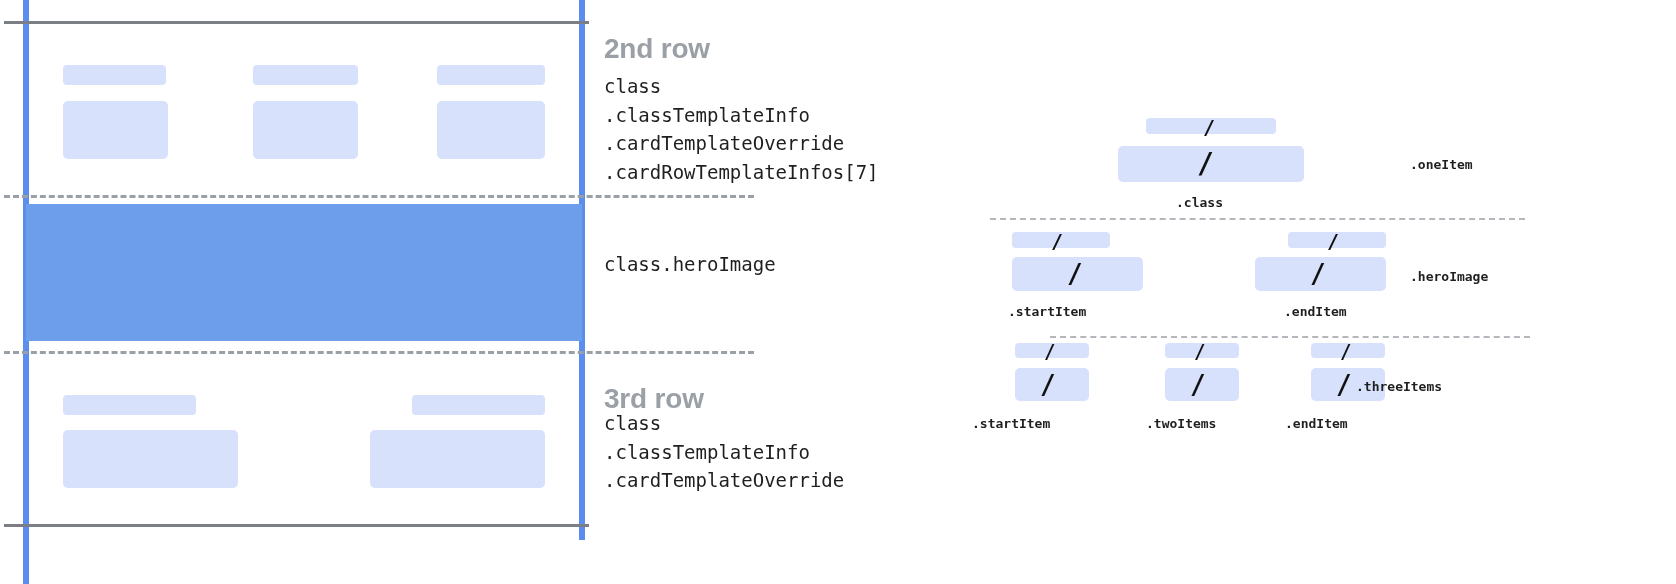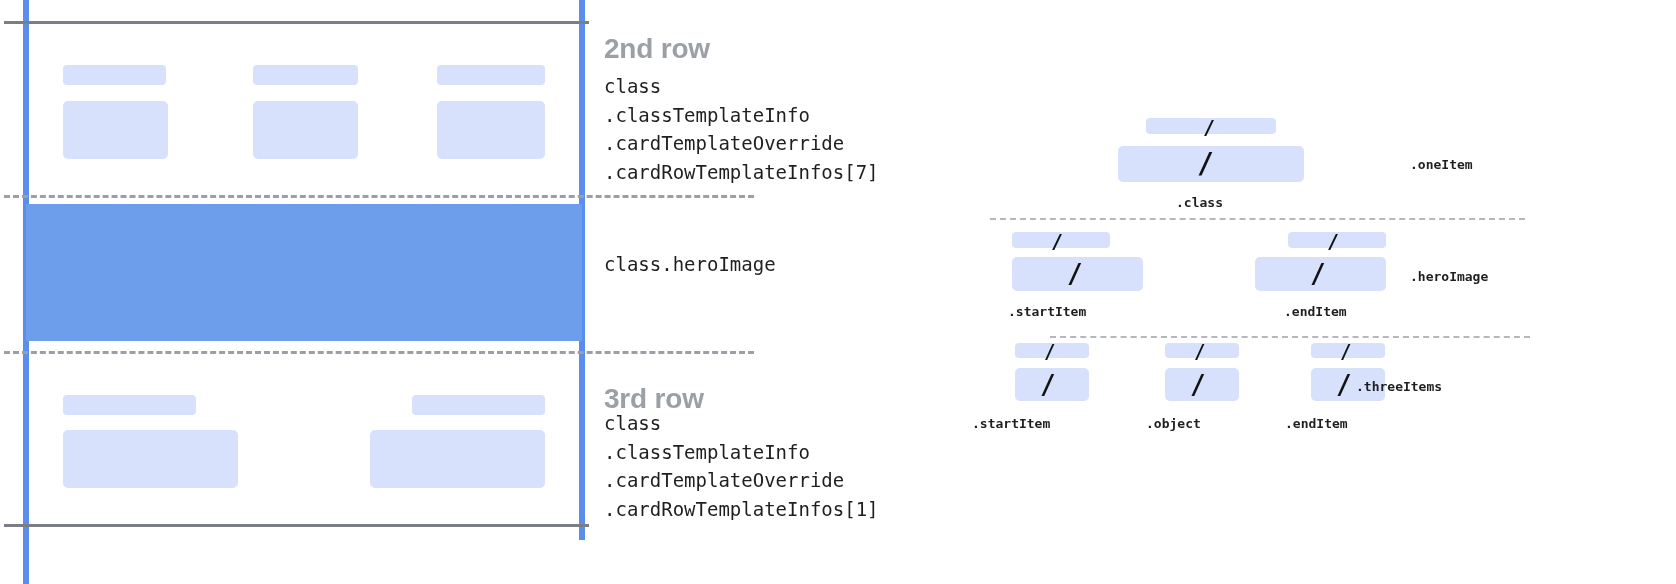--- a/index.html
+++ b/index.html
@@ -113,21 +113,20 @@
   <div class="chip sm" style="left:63px;  top:395px; width:133px; height:20px;"></div>
   <div class="chip" style="left:63px;  top:430px; width:175px; height:58px;"></div>
 
   <div class="chip sm" style="left:412px; top:395px; width:133px; height:20px;"></div>
   <div class="chip" style="left:370px; top:430px; width:175px; height:58px;"></div>
 
   <div class="row-title" style="left:604px; top:371px;margin-top:12px;">3rd row</div>
   <div class="mono" style="left:604px; top:409px;">class</div>
   <div class="mono" style="left:604px; top:437.5px;">.classTemplateInfo</div>
   <div class="mono" style="left:604px; top:466px;">.cardTemplateOverride</div>
-  <div class="mono" style="left:604px; top:494.5px;">.cardRowTemplateInfos[1]</div>
 
   <div class="chip sm" style="left:1146px; top:118px; width:130px; height:16px;"></div>
   <div class="slash" style="left:1203px; top:117px; font-size:20px;">/</div>
 
   <div class="chip" style="left:1118px; top:146px; width:186px; height:36px;"></div>
   <div class="slash" style="left:1197px; top:150px; font-size:28px;">/</div>
 
   <div class="mono label" style="left:1176px; top:191px;">.class</div>
 
   <div class="mono label" style="left:1410px; top:153px;">.oneItem</div>
@@ -161,21 +160,21 @@
   <div class="slash" style="left:1040px; top:372px; font-size:26px;">/</div>
 
   <div class="mono label" style="left:972px; top:412px;">.startItem</div>
 
   <div class="chip sm" style="left:1165px; top:343px; width:74px; height:15px;"></div>
   <div class="slash" style="left:1194px; top:342px; font-size:19px;">/</div>
 
   <div class="chip" style="left:1165px; top:368px; width:74px; height:33px;"></div>
   <div class="slash" style="left:1190px; top:372px; font-size:26px;">/</div>
 
-  <div class="mono label" style="left:1146px; top:412px;">.object</div>
+  <div class="mono label" style="left:1146px; top:412px;">.twoItems</div>
 
   <div class="chip sm" style="left:1311px; top:343px; width:74px; height:15px;"></div>
   <div class="slash" style="left:1340px; top:342px; font-size:19px;">/</div>
 
   <div class="chip" style="left:1311px; top:368px; width:74px; height:33px;"></div>
   <div class="slash" style="left:1336px; top:372px; font-size:26px;">/</div>
 
   <div class="mono label" style="left:1285px; top:412px;">.endItem</div>
 
   <div class="mono label" style="left:1356px; top:375px;">.threeItems</div>

